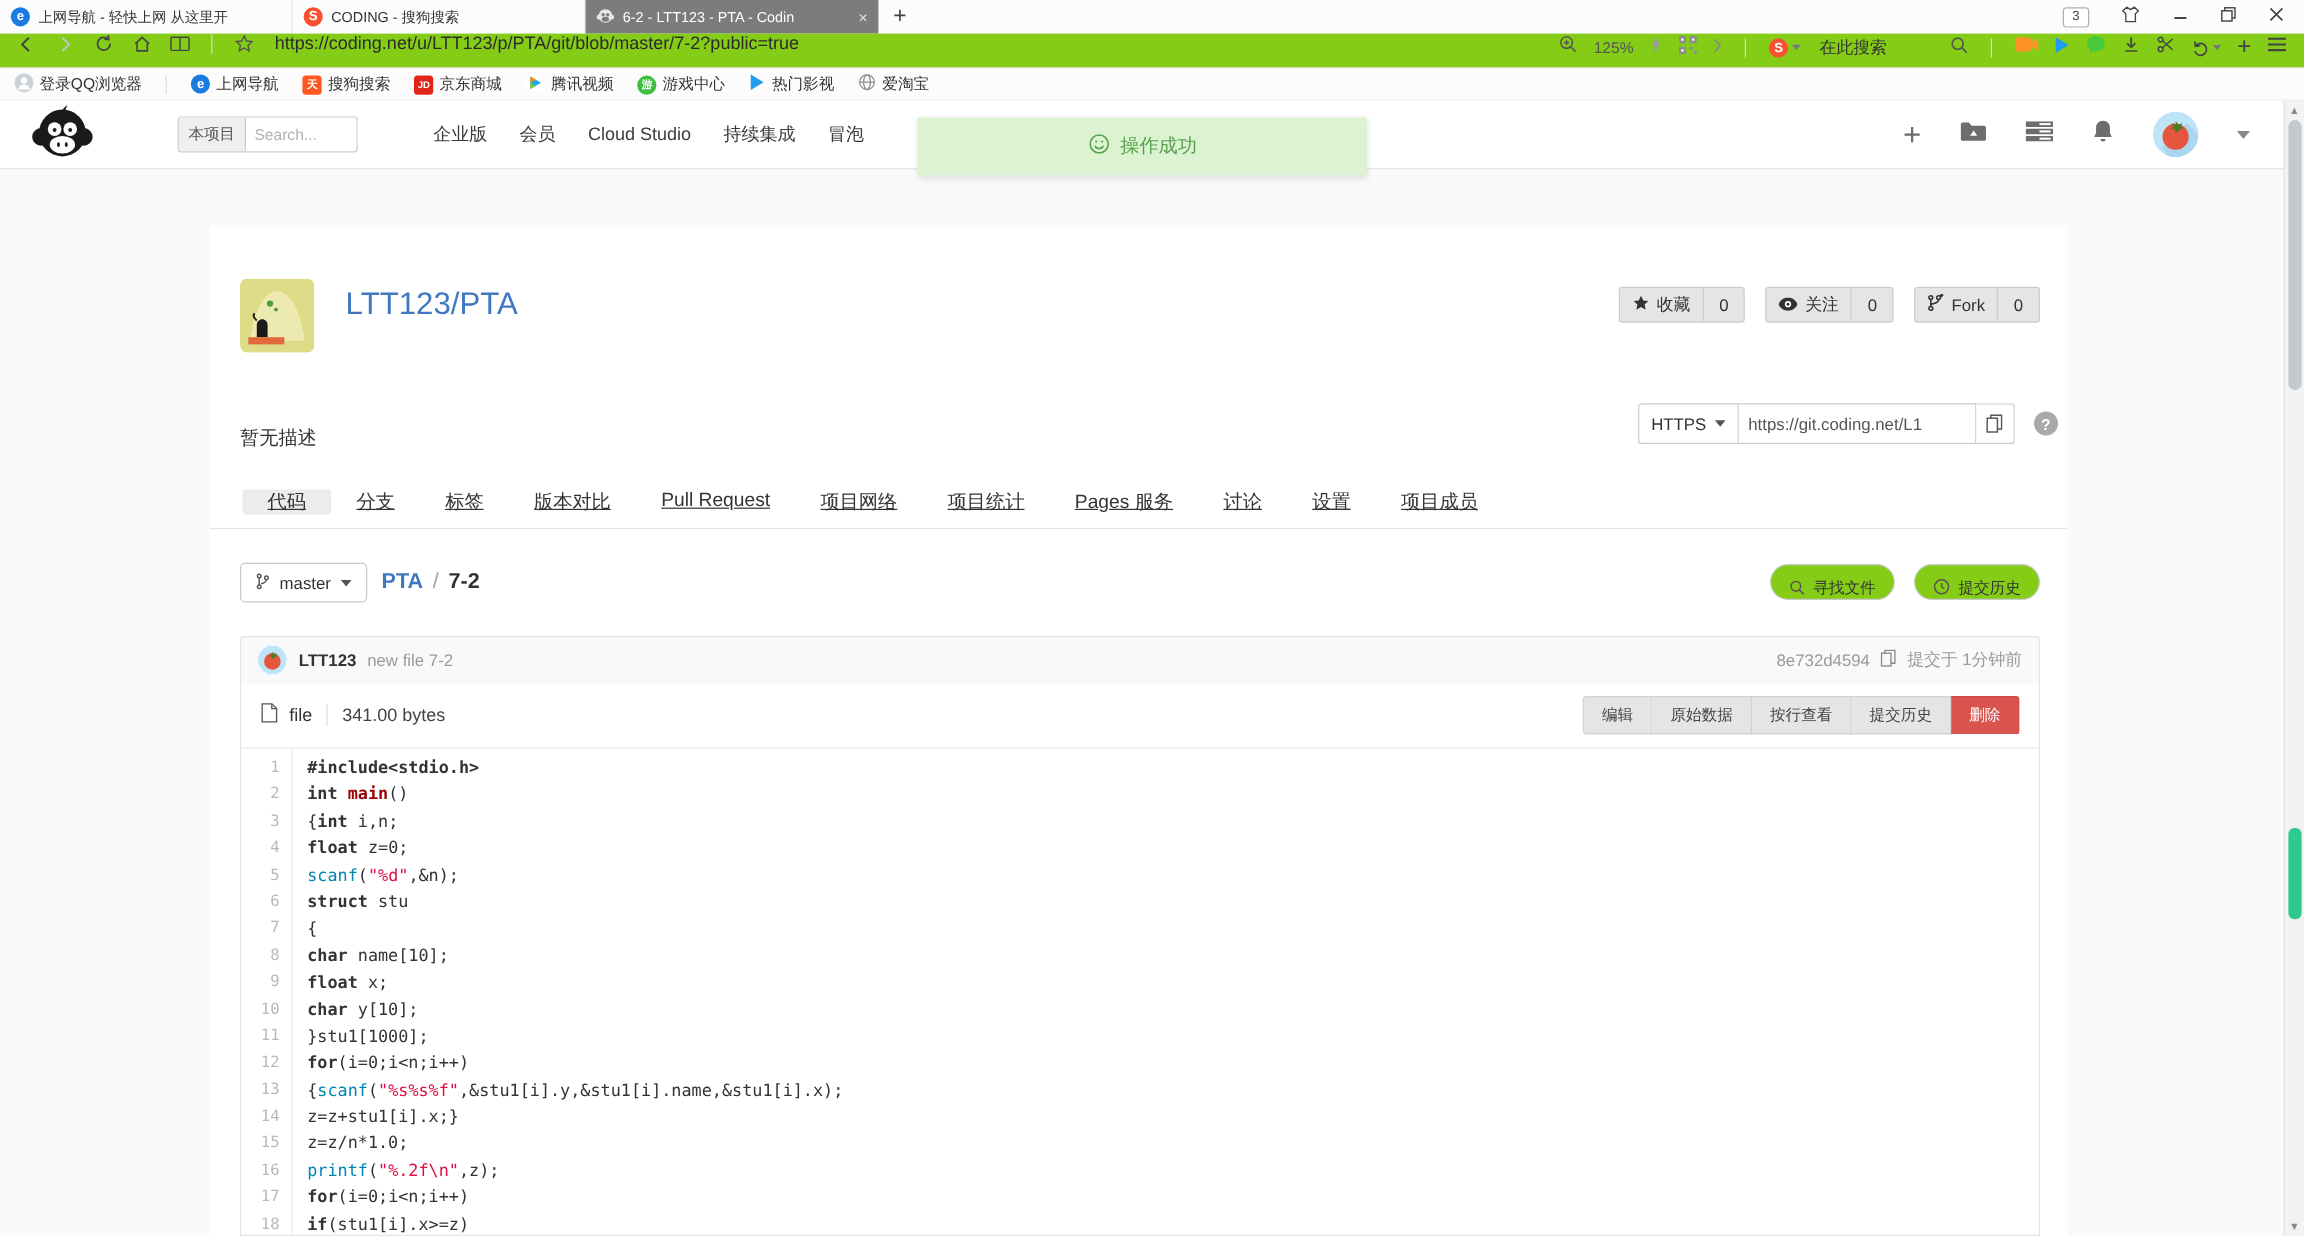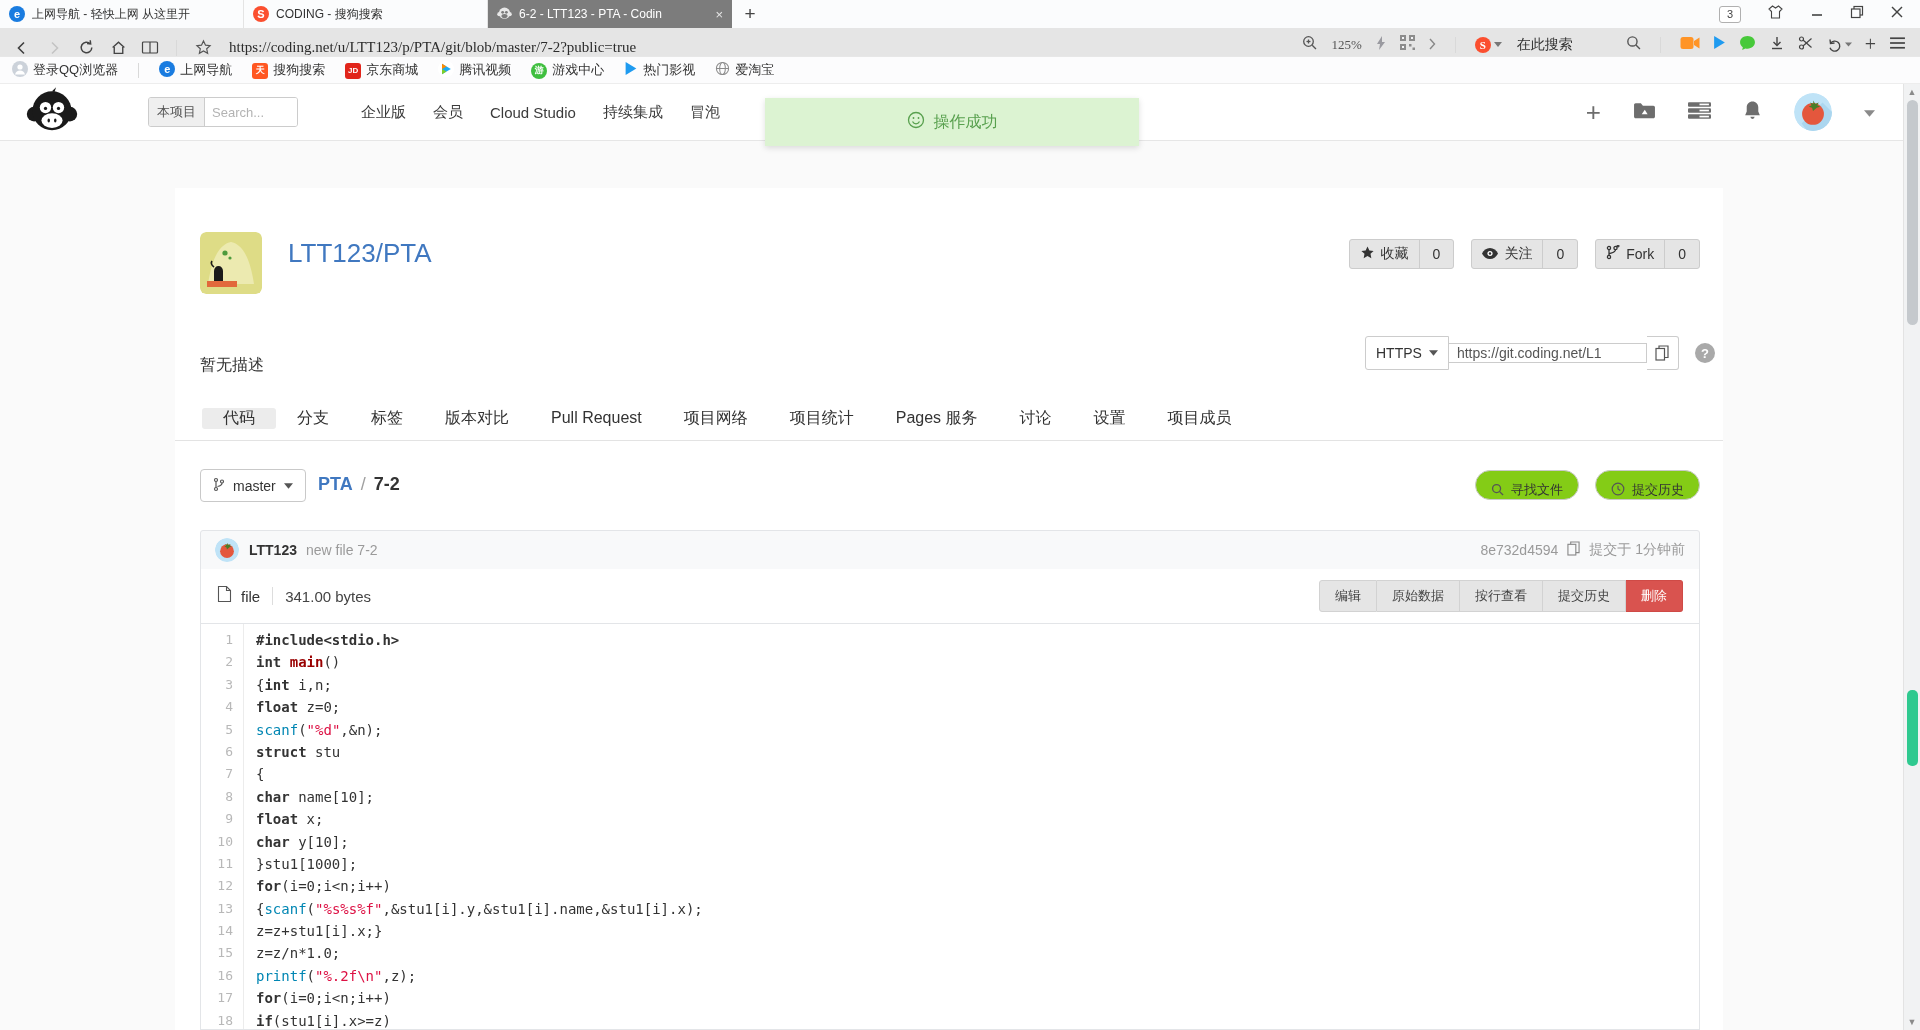--- a/index.html
+++ b/index.html
@@ -9,21 +9,21 @@
   .tabbar { position:absolute; left:0; top:0; width:1920px; height:28px; background:#fbfcfd; display:flex; align-items:stretch; }
   .btab { width:244px; display:flex; align-items:center; gap:7px; padding:0 9px; font-size:12px; color:#333; border-right:1px solid #e4e4e4; overflow:hidden; white-space:nowrap; }
   .btab.active { background:#7c7c7c; color:#fff; border-right:none; }
   .btab-title { overflow:hidden; flex:1; }
   .btab-close { margin-left:auto; font-size:13px; color:#e6e6e6; flex:none; }
   .newtab { width:36px; display:flex; align-items:center; justify-content:center; font-size:19px; color:#444; }
   .win-controls { margin-left:auto; display:flex; align-items:center; gap:26px; padding-right:16px; }
   .tab-count-badge { border:1px solid #b0b0b0; border-radius:3px; min-width:22px; height:17px; line-height:15px; text-align:center; font-size:11px; color:#444; background:#fff; }
 
   
-  .addressbar { position:absolute; left:0; top:28px; width:1920px; height:29px; background:#e5e5e5; display:flex; align-items:flex-end; border-bottom:1px solid #e7e7e7;font-family:Liberation Serif, serif; }
+  .addressbar { position:absolute; left:0; top:28px; width:1920px; height:29px; background:#84cc16; display:flex; align-items:flex-start; border-bottom:1px solid #e7e7e7; }
   .nav-ic { display:flex; align-items:center; justify-content:center; width:24px; flex:none; }
   .abar-left { display:flex; align-items:center; gap:8px; padding-left:10px; }
   .vdiv { width:1px; height:16px; background:#d9d9d9; margin:0 6px; flex:none; }
   .url-text { font-size:15px; color:#2c2c2c; margin-left:6px; white-space:nowrap; }
   .abar-right { margin-left:auto; display:flex; align-items:center; gap:13px; padding-right:14px; }
   .zoom-label { font-size:13px; color:#555; }
   .circ { width:16px; height:16px; border-radius:50%; display:inline-flex; align-items:center; justify-content:center; color:#fff; font-size:11px; font-weight:bold; }
   .search-here { font-size:14px; color:#333; margin:0 40px 0 2px; }
 
   
@@ -51,26 +51,26 @@
   .proj-avatar { position:absolute; left:25px; top:44px; width:62px; height:62px; border-radius:6px; overflow:hidden; }
   .proj-title { position:absolute; left:113px; top:50px; font-size:26px; color:#4078c0; }
   .proj-stats { position:absolute; right:23px; top:51px; display:flex; gap:17px; }
   .stat-group { display:flex; height:30px; border:1px solid #ccc; border-radius:3px; background:#e5e5e5; overflow:hidden; font-size:14px; color:#333; }
   .stat-main { display:flex; align-items:center; gap:6px; padding:0 10px; }
   .stat-count { border-left:1px solid #ccc; display:flex; align-items:center; padding:0 13px; }
   .proj-desc { position:absolute; left:25px; top:167px; font-size:16px; color:#333; }
 
   .clone { position:absolute; left:1190px; top:148px; display:flex; align-items:center; }
   .clone-proto { height:34px; border:1px solid #ccc; border-radius:3px 0 0 3px; background:#fff; display:flex; align-items:center; gap:7px; padding:0 10px; font-size:14px; color:#333; }
-  .clone-input { height:20px; width:198px; border:1px solid #ccc; border-left:none; font-size:14px; color:#555; padding:0 8px; outline:none; font-family:"Liberation Sans",sans-serif; }
+  .clone-input { height:34px; width:198px; border:1px solid #ccc; border-left:none; font-size:14px; color:#555; padding:0 8px; outline:none; font-family:"Liberation Sans",sans-serif; }
   .clone-copy { height:34px; width:32px; border:1px solid #ccc; border-left:none; border-radius:0 3px 3px 0; background:#fff; display:flex; align-items:center; justify-content:center; }
   .clone-help { margin-left:16px; width:20px; height:20px; border-radius:50%; background:#a9a9a9; color:#fff; font-size:13px; font-weight:bold; display:flex; align-items:center; justify-content:center; }
 
   .repo-tabs { position:absolute; left:0; top:208px; width:1548px; height:45px; border-bottom:1px solid #e3e3e3; display:flex; align-items:center; padding-left:27px; font-size:16px; color:#333; }
-  .repo-tab { padding:0 21px; white-space:nowrap; }
+  .repo-tab { padding:0 21px; white-space:nowrap;text-decoration:underline; }
   .repo-tab.active { background:#ececec; border-radius:3px; }
 
   .branch-row { position:absolute; left:25px; top:281px; width:1500px; height:34px; }
   .branch-btn { position:absolute; left:0; top:0; height:33px; border:1px solid #c9c9c9; border-radius:4px; background:#fff; display:flex; align-items:center; gap:8px; padding:0 12px; font-size:14px; color:#333; }
   .crumbs { position:absolute; left:118px; top:5px; font-size:18px; display:flex; gap:8px; align-items:baseline; }
   .crumb-a { color:#4078c0; font-weight:bold; }
   .crumb-sep { color:#a0a0a0; }
   .crumb-b { color:#333; font-weight:bold; }
   .pill-btns { position:absolute; right:0; top:1px; display:flex; gap:16px; }
   .pill { height:30px; border:1px solid #c9c9c9; border-radius:16px; background:#84cc16; display:flex; align-items:flex-end; gap:7px; padding:0 15px; font-size:13px; color:#333; }

